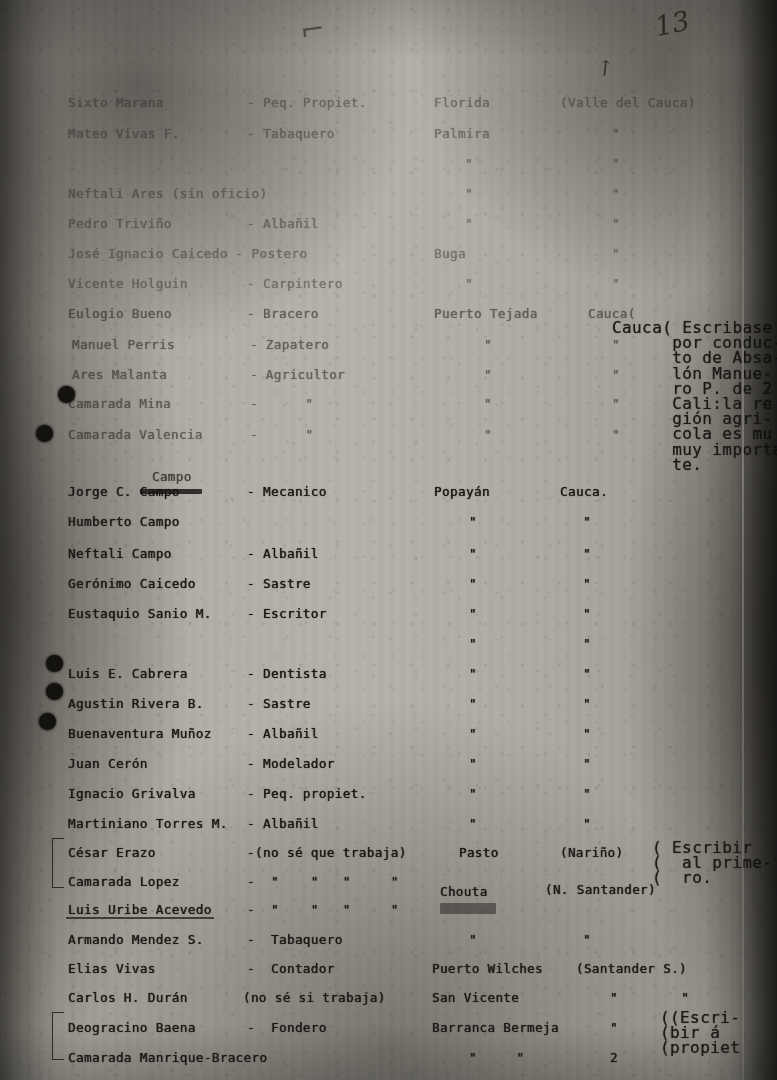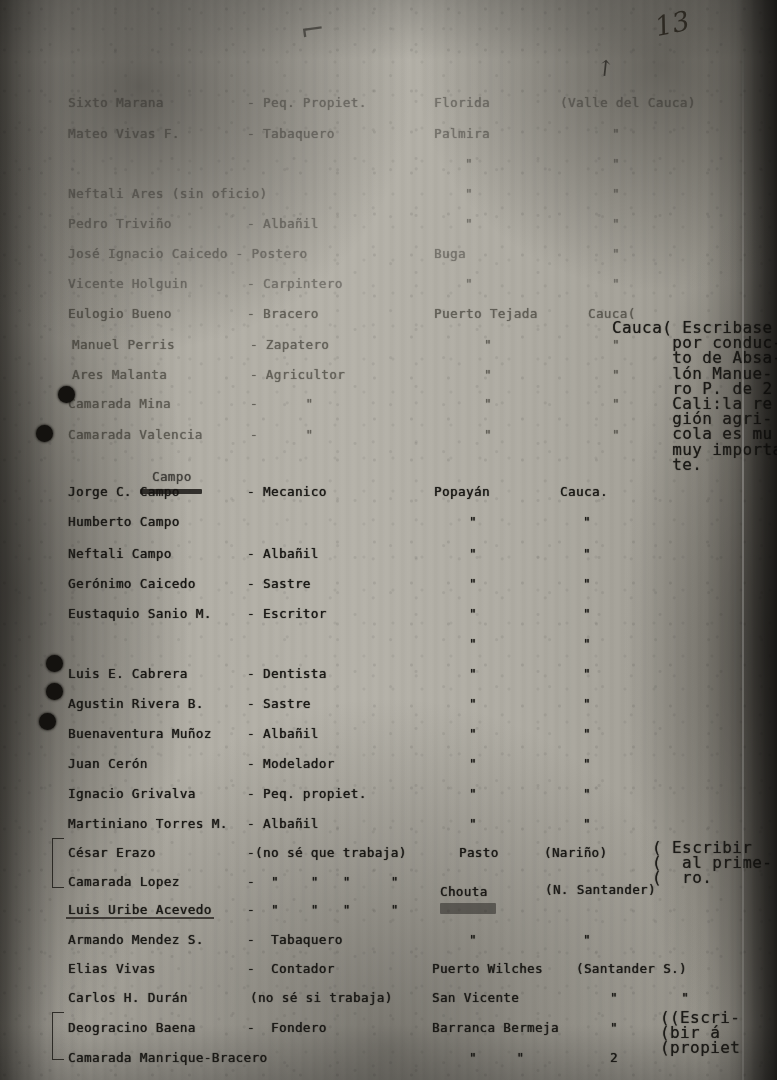--- a/index.html
+++ b/index.html
@@ -302,21 +302,21 @@
     <div class="ln" style="top:786px;left:583px">"</div>
 
     <div class="ln nm" style="top:816px">Martiniano Torres M.</div>
     <div class="ln occ" style="top:816px">- Albañil</div>
     <div class="ln" style="top:816px;left:469px">"</div>
     <div class="ln" style="top:816px;left:583px">"</div>
 
     <div class="ln nm" style="top:845px">César Erazo</div>
     <div class="ln occ" style="top:845px">-(no sé que trabaja)</div>
     <div class="ln" style="top:845px;left:459px">Pasto</div>
-    <div class="ln" style="top:845px;left:544px">(Nariño)</div>
+    <div class="ln" style="top:845px;left:560px">(Nariño)</div>
     <div class="note" style="top:840px;left:652px">( Escribir
 (  al prime-
 (  ro.</div>
 
     <div class="ln nm" style="top:874px">Camarada Lopez</div>
     <div class="ln occ" style="top:874px">-  "    "   "     "</div>
 
     <div class="ln nm" style="top:902px">Luis Uribe Acevedo</div>
     <div class="ln occ" style="top:902px">-  "    "   "     "</div>
     <div class="ln" style="top:884px;left:440px">Chouta</div>
@@ -328,21 +328,21 @@
     <div class="ln occ" style="top:932px">-  Tabaquero</div>
     <div class="ln" style="top:932px;left:469px">"</div>
     <div class="ln" style="top:932px;left:583px">"</div>
 
     <div class="ln nm" style="top:961px">Elias Vivas</div>
     <div class="ln occ" style="top:961px">-  Contador</div>
     <div class="ln" style="top:961px;left:432px">Puerto Wilches</div>
     <div class="ln" style="top:961px;left:576px">(Santander S.)</div>
 
     <div class="ln nm" style="top:990px">Carlos H. Durán</div>
-    <div class="ln" style="top:990px;left:250px">(no sé si trabaja)</div>
+    <div class="ln" style="top:990px;left:243px">(no sé si trabaja)</div>
     <div class="ln" style="top:990px;left:432px">San Vicente</div>
     <div class="ln" style="top:990px;left:610px">"        "</div>
 
     <div class="ln nm" style="top:1020px">Deogracino Baena</div>
     <div class="ln occ" style="top:1020px">-  Fondero</div>
     <div class="ln" style="top:1020px;left:432px">Barranca Bermeja</div>
     <div class="ln" style="top:1020px;left:610px">"</div>
 
     <div class="ln nm" style="top:1050px">Camarada Manrique-Bracero</div>
     <div class="ln" style="top:1050px;left:469px">"     "</div>

